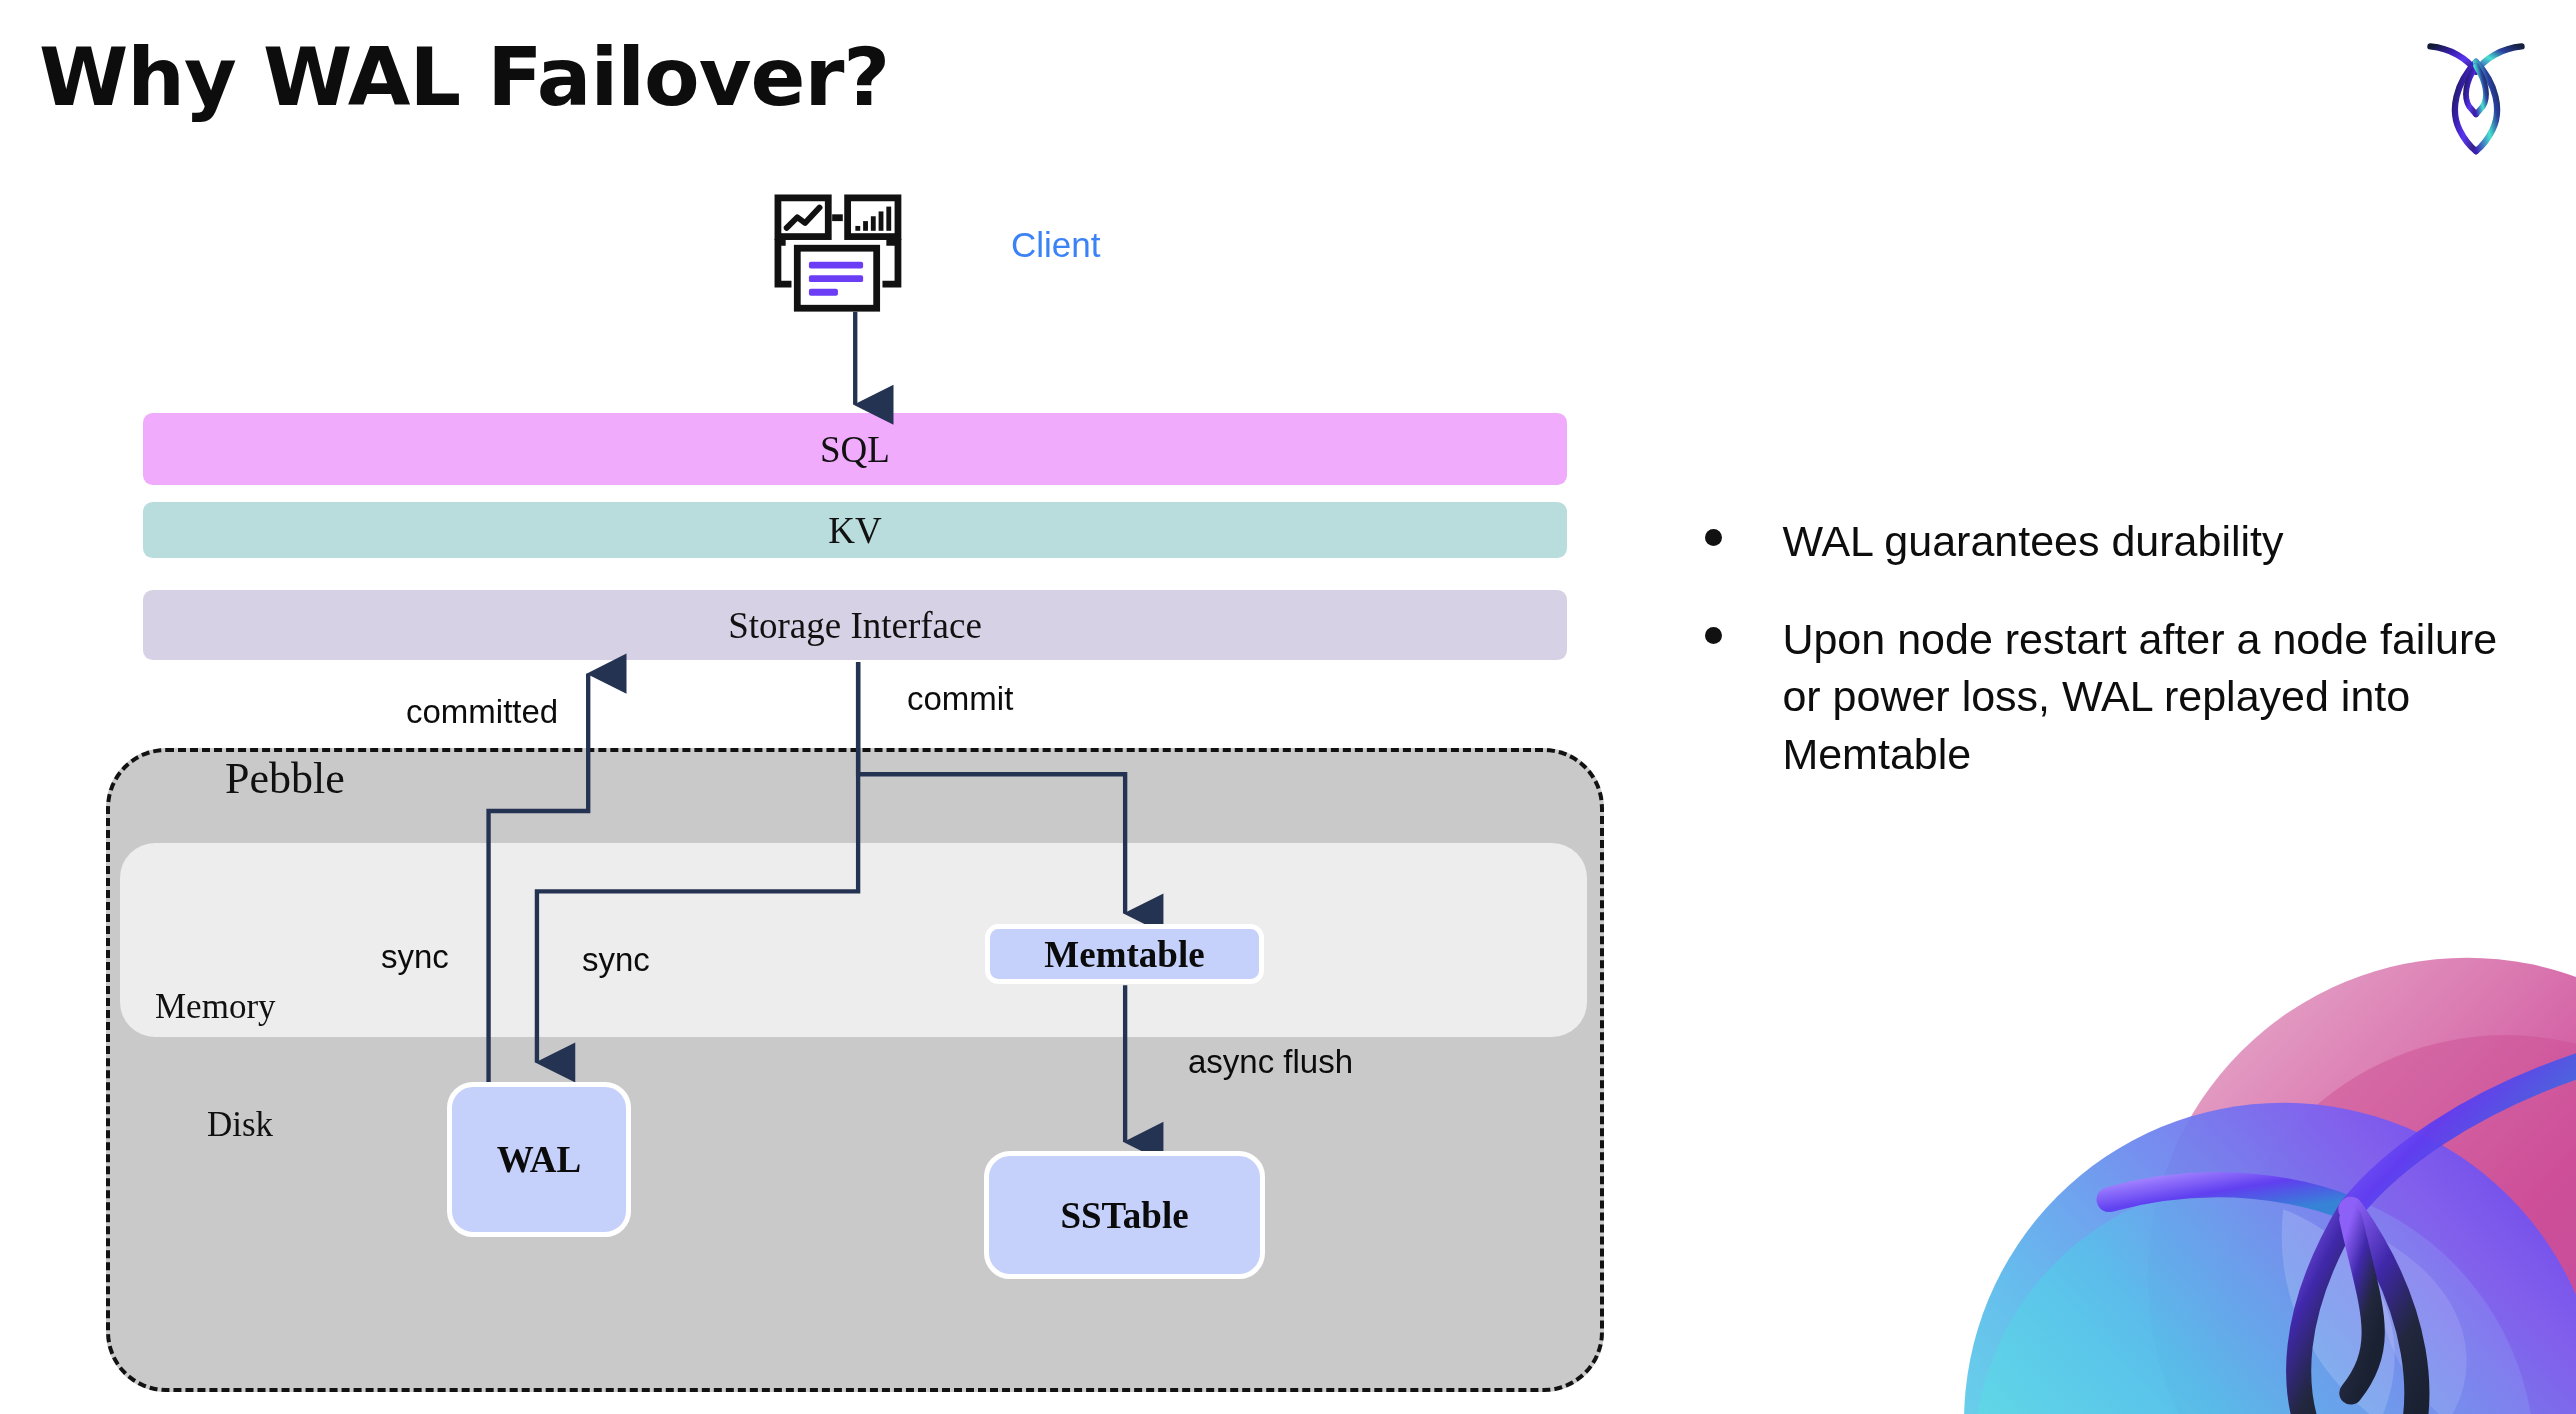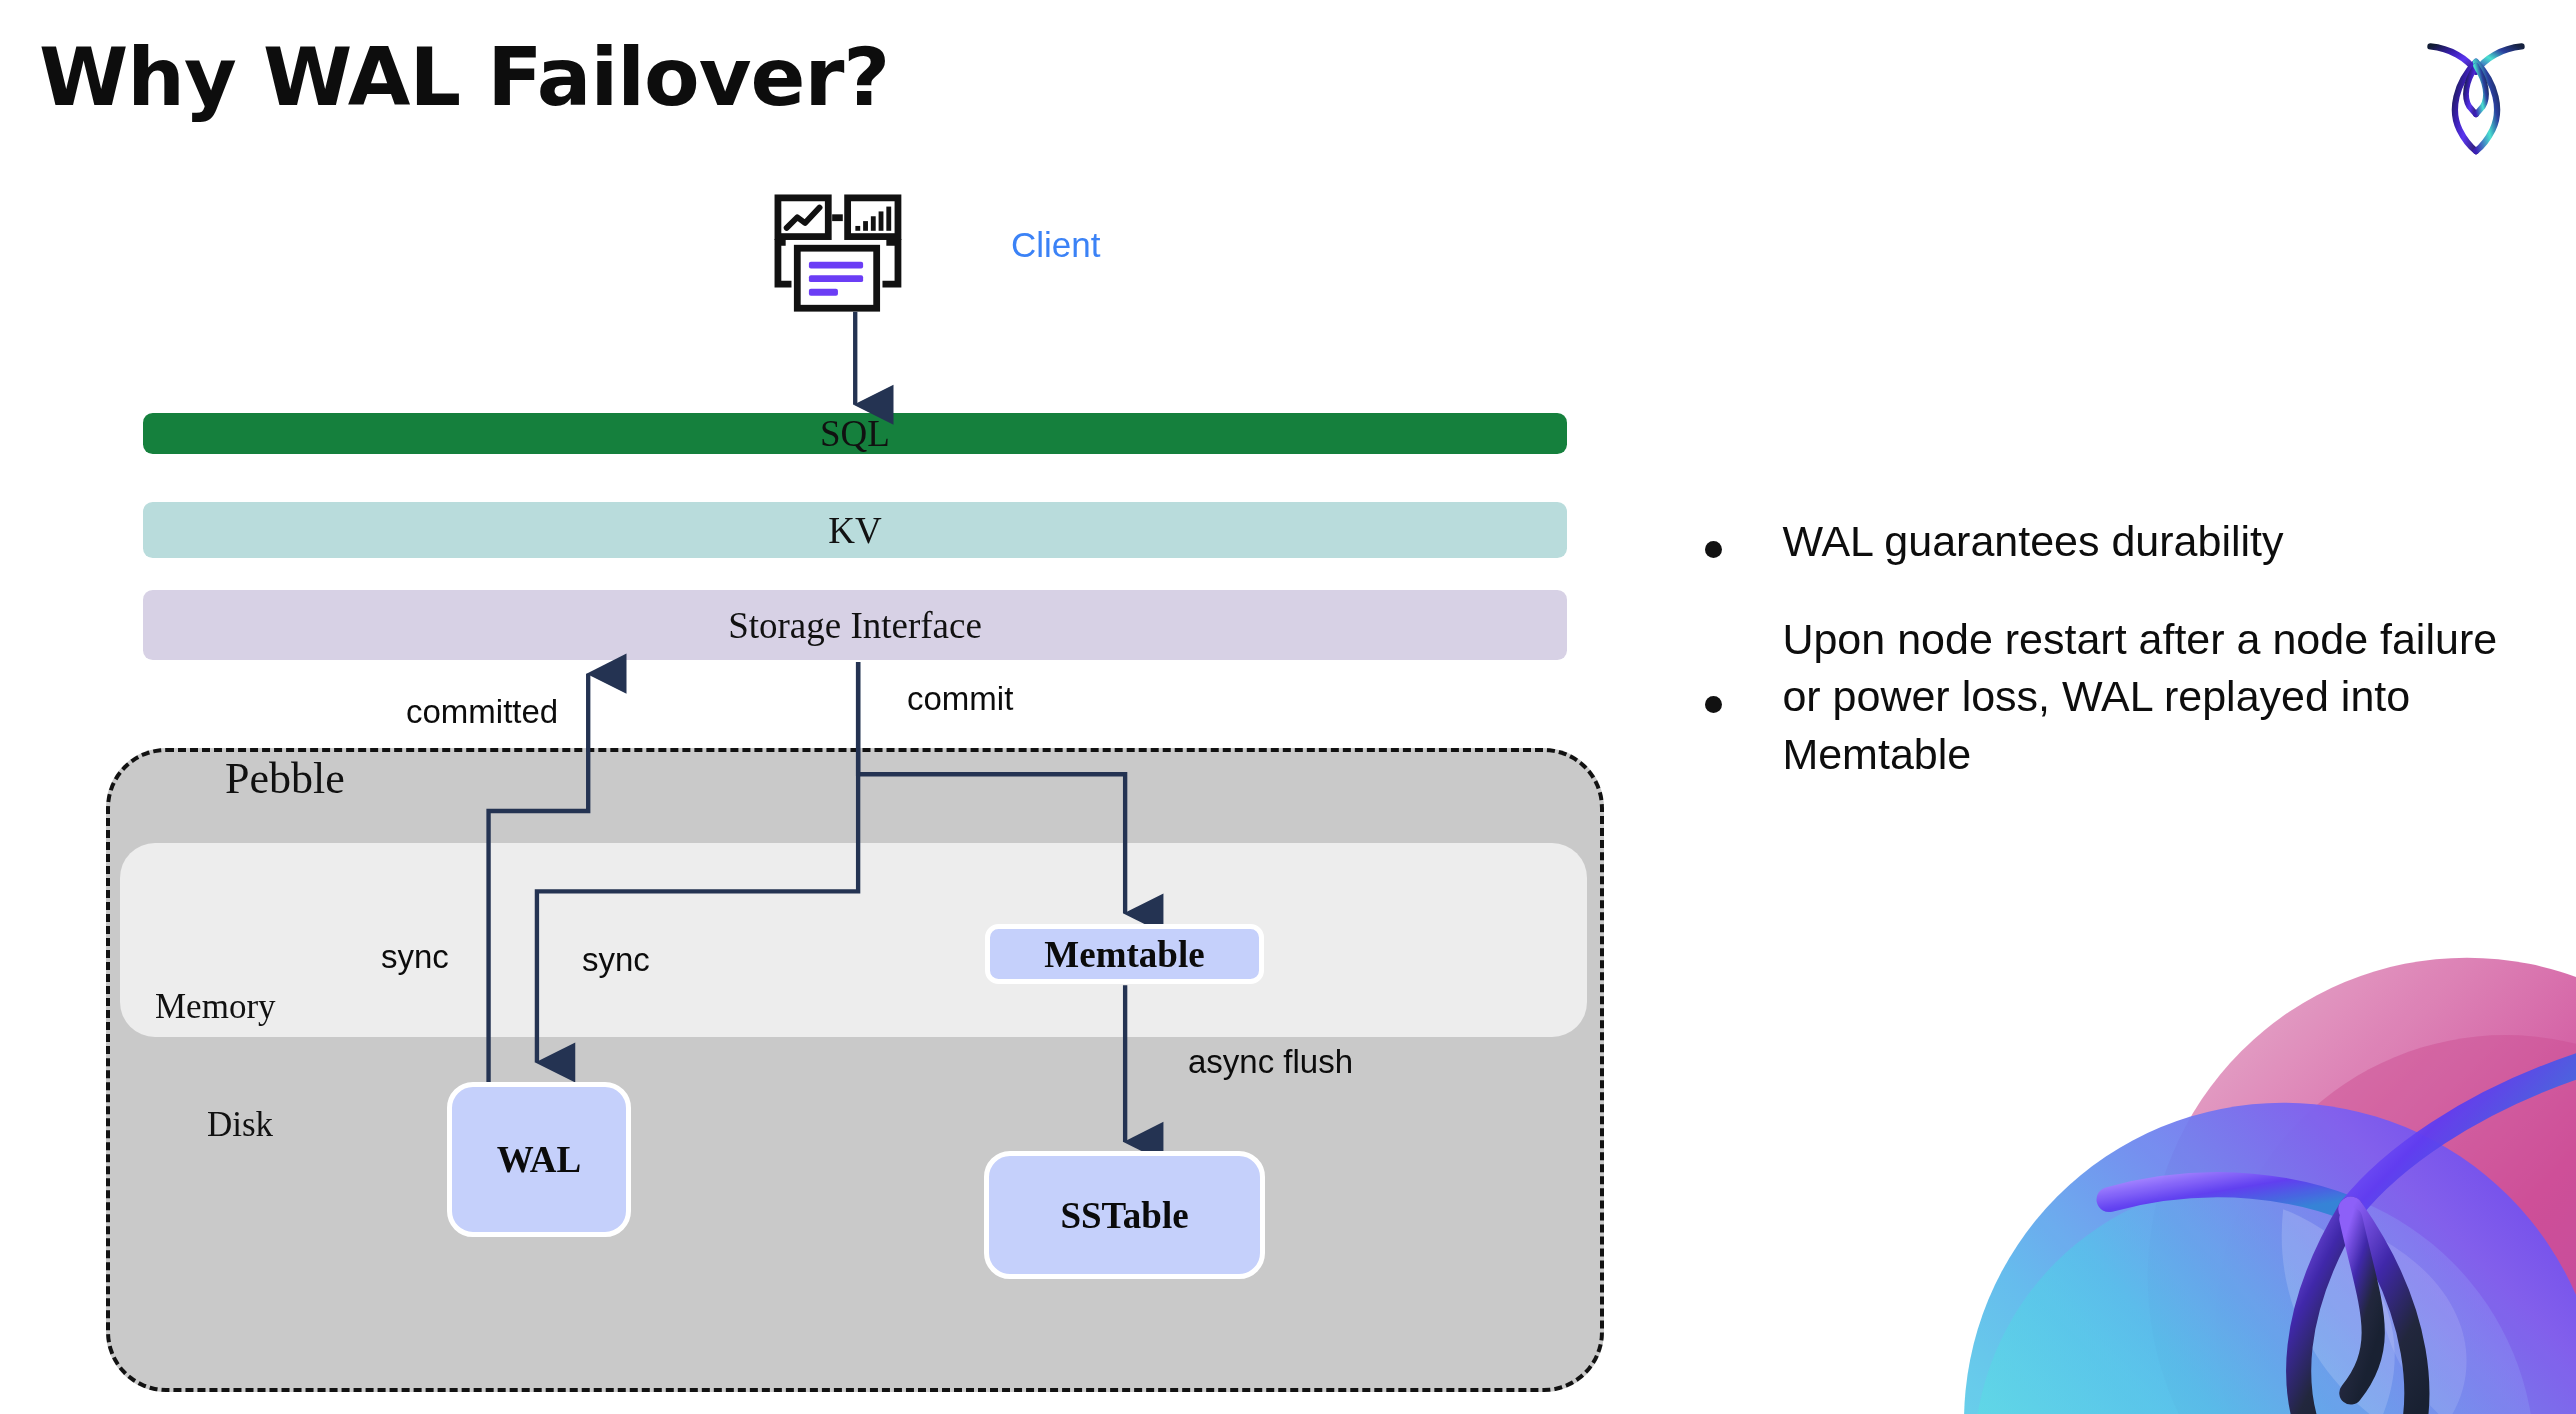--- a/index.html
+++ b/index.html
@@ -27,21 +27,21 @@
 
   
   .client-ico{position:absolute;left:774px;top:194px;width:155px;height:121px;}
   .client-label{position:absolute;left:1011px;top:225px;font-size:35px;color:#3b82f6;
      font-family:"Liberation Sans", sans-serif;white-space:nowrap;}
 
   
   .bar{position:absolute;left:143px;width:1424px;border-radius:9.7px;
        display:flex;align-items:center;justify-content:center;
        font-family:"Liberation Serif", serif;font-size:37px;color:#111;}
-  #bar-sql{top:413px;height:41px;background:#15803d;}
+  #bar-sql{top:413px;height:72px;background:#f0abfc;}
   #bar-kv{top:502px;height:56px;background:#b9dcdc;}
   #bar-si{top:590px;height:70px;background:#d7d1e5;}
 
   
   #pebble{position:absolute;left:106px;top:748px;width:1498px;height:644px;
           background:#c9c9c9;border:4.8px dashed #121212;border-radius:60px;box-sizing:border-box;}
   #pebble-label{position:absolute;left:225px;top:753px;font-family:"Liberation Serif", serif;
           font-size:44px;color:#111;}
   
   #memory{position:absolute;left:120px;top:843px;width:1467px;height:194px;
@@ -66,21 +66,21 @@
   #lbl-commit{left:907px;top:680px;}
   #lbl-sync1{left:381px;top:938px;}
   #lbl-sync2{left:582px;top:941px;}
   #lbl-asyncflush{left:1188px;top:1043px;}
 
   
   #wires{position:absolute;left:0;top:0;width:1664px;height:1415px;pointer-events:none;}
 
   
   #bullets{position:absolute;left:1684px;top:513px;width:852px;}
-  .bullet{display:flex;align-items:center;margin-bottom:41px;}
+  .bullet{display:flex;align-items:flex-start;margin-bottom:41px;}
   .bullet .dot{flex:0 0 auto;width:17.4px;height:17.4px;border-radius:50%;background:#111;
                margin:15.5px 60px 0 21px;}
   .bullet .btxt{font-family:"Liberation Sans", sans-serif;font-size:43px;line-height:1.33;
                color:#0d0d0d;}
 </style>
 </head>
 <body>
 
 <div id="slide">
 

